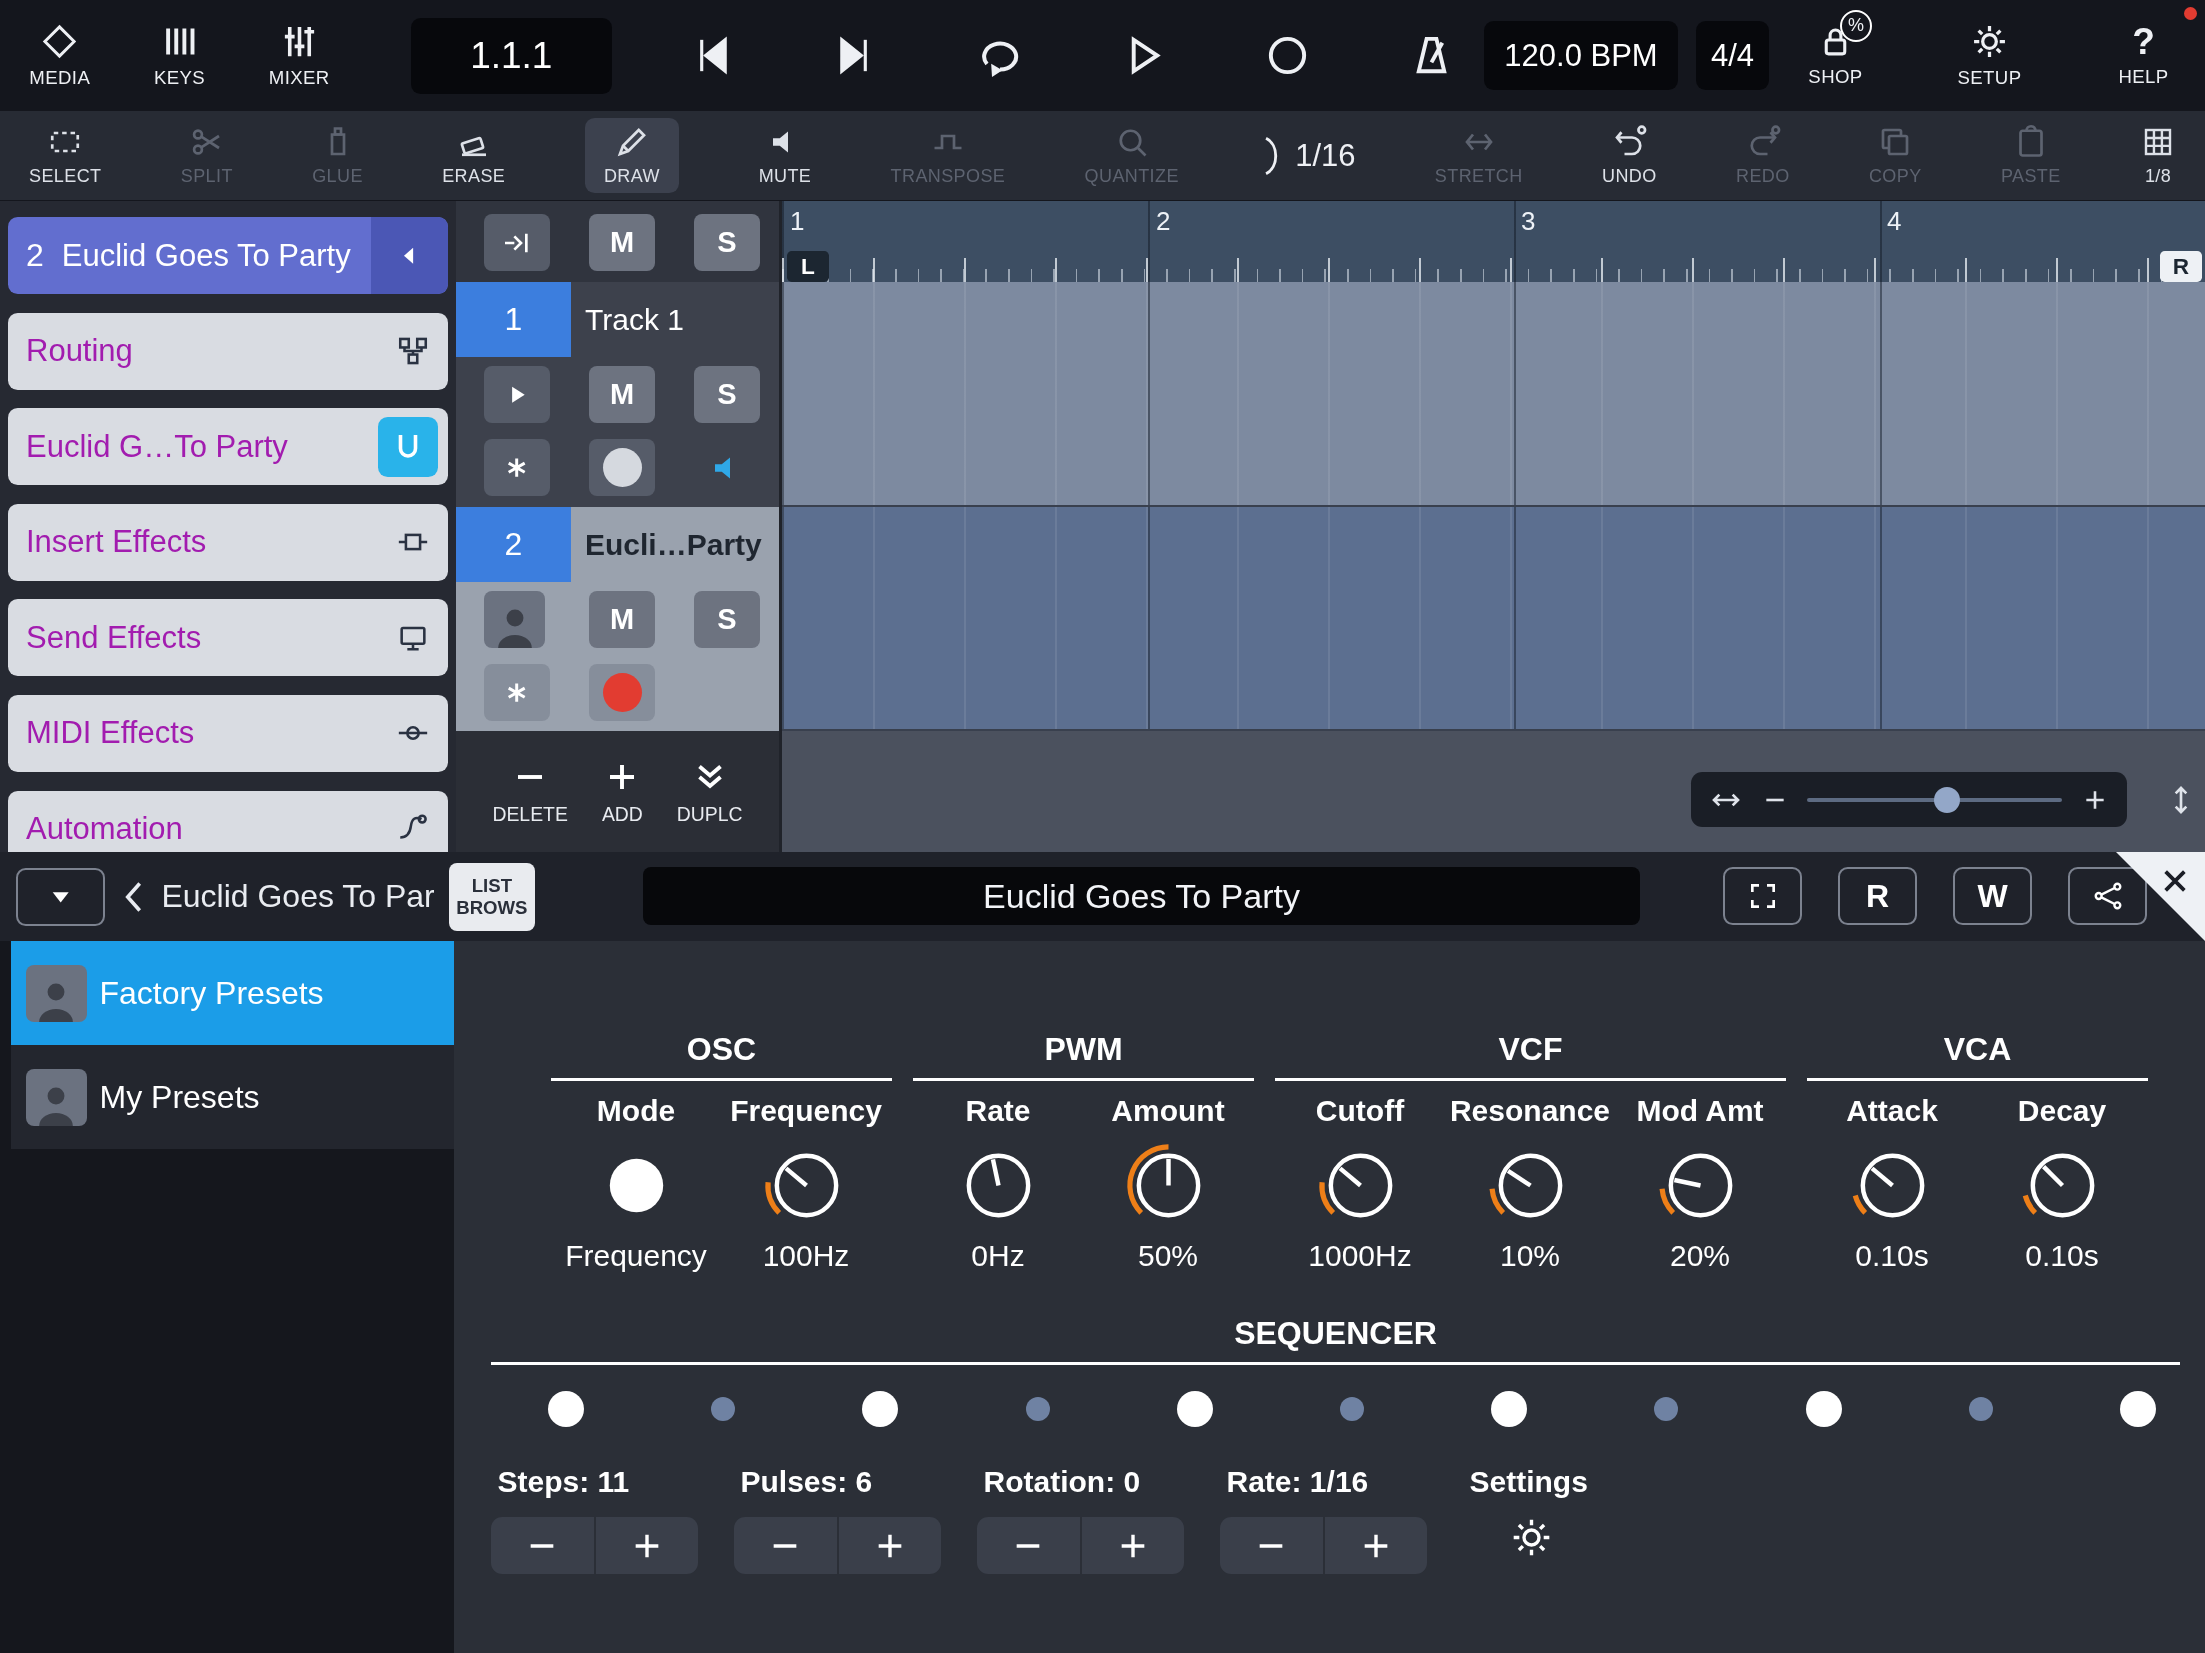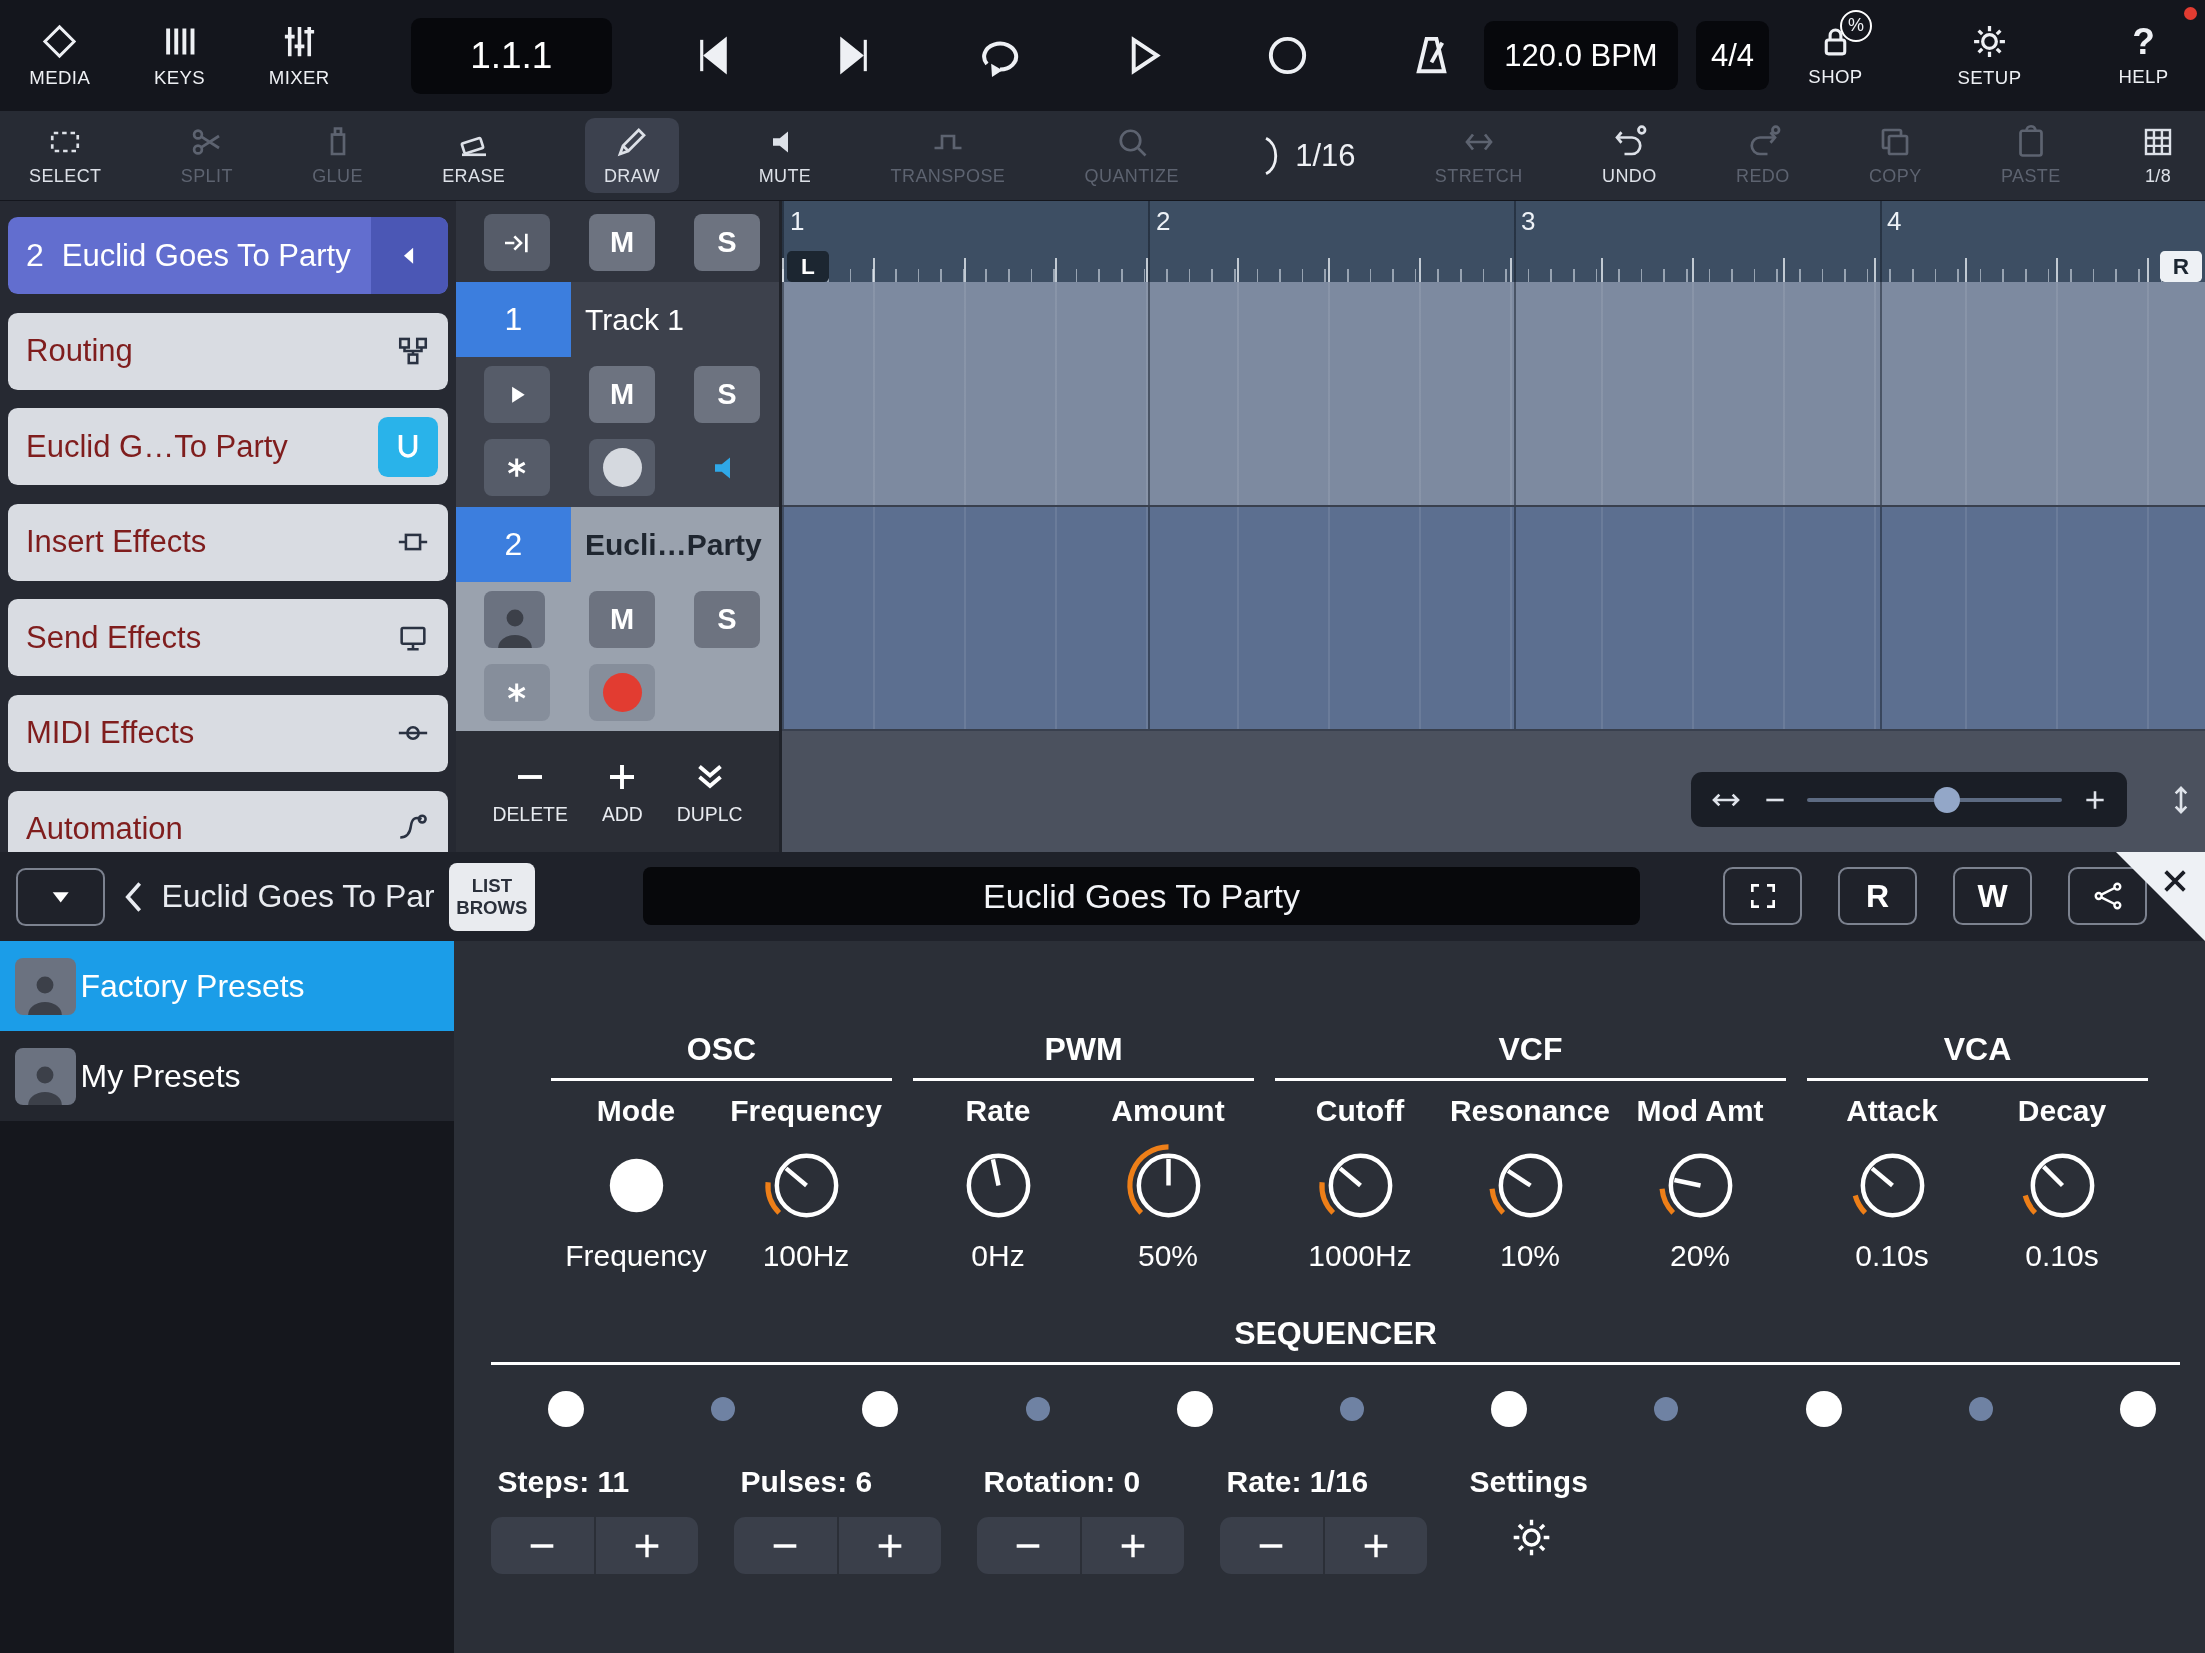--- a/index.html
+++ b/index.html
@@ -28,21 +28,21 @@
   
   .edit-toolbar { position:absolute; left:0; top:111px; width:2205px; height:90px; background:#272b34; border-bottom:1.6px solid #14161d; display:flex; align-items:center; justify-content:space-between; padding:0 29px; }
   .et-item { display:flex; flex-direction:column; align-items:center; gap:5.7px; color:#dde1e8; }
   .et-item.disabled { color:#5d6370; }
   .et-label { font-size:18px; letter-spacing:0.4px; }
   .et-item.active-tool { background:#3c414e; border-radius:9.7px; padding:6.5px 19.4px;text-align:center; }
   .et-swing { flex-direction:row; gap:8px; font-size:31px; align-items:center; color:#eef0f4; }
 
   
   .inspector { position:absolute; left:0; top:201px; width:456px; height:651px; background:#262932; padding:16px 8px 0 8px; overflow:hidden; }
-  .insp-item { height:77px; background:#d9dce2; border-radius:9.7px; margin-bottom:18.6px; display:flex; align-items:center; padding:0 18px; color:#7f1d1d; font-size:31px; position:relative; }
+  .insp-item { height:77px; background:#d9dce2; border-radius:9.7px; margin-bottom:18.6px; display:flex; align-items:center; padding:0 18px; color:#a21caf; font-size:31px; position:relative; }
   .insp-item .right-ic { position:absolute; right:18px; top:50%; transform:translateY(-50%); }
   .insp-header { background:#626ecf; color:#fff; padding:0 0 0 18px; overflow:hidden; }
   .insp-header .hdr-num { font-size:32px; margin-right:18px; }
   .insp-header .hdr-title { font-size:31px; flex:1; }
   .insp-header .hdr-back { width:77px; height:77px; background:#4b57b5; display:flex; align-items:center; justify-content:center; border-radius:0 9.7px 9.7px 0; }
   .inst-ic-box { position:absolute; right:9.7px; top:50%; transform:translateY(-50%); width:60px; height:60px; background:#29b3ea; border-radius:9.7px; display:flex; align-items:center; justify-content:center; }
 
   
   .tracklist { position:absolute; left:456px; top:201px; width:326px; height:651px; background:#363a45; border-right:3.2px solid #20232a; }
   .tl-header { position:absolute; left:0; top:0; width:100%; height:81px; background:#30343e; }
@@ -93,21 +93,21 @@
   .crumb-text { font-size:32px; color:#e9ecf1; width:273px; white-space:nowrap; overflow:hidden; }
   .lb-btn { width:86px; height:68px; background:#e9ebef; border-radius:8px; display:flex; flex-direction:column; align-items:center; justify-content:center; color:#2a2f3a; font-size:18.6px; font-weight:bold; line-height:22px; }
   .eb-title { position:absolute; left:643px; top:15.3px; width:997px; height:58px; background:#07080b; border-radius:8px; display:flex; align-items:center; justify-content:center; font-size:34px; color:#f2f4f8; }
   .eb-right { position:absolute; left:1723px; top:15.3px; display:flex; gap:36px; }
   .eb-sq { width:79px; height:58px; font-size:32px; font-weight:bold; }
   .panel-close { position:absolute; right:0; top:0; width:89px; height:89px; }
   .panel-close .x-lines { position:absolute; right:14.5px; top:13px; }
 
   
   .presets { position:absolute; left:0; top:941px; width:454px; height:712px; background:#15171d; }
-  .preset-item { height:90px; display:flex; align-items:center; gap:5px; padding-left:14.5px; font-size:32px; color:#fff; background:#23262e; }
+  .preset-item { height:104px; display:flex; align-items:center; gap:13px; padding-left:14.5px; font-size:32px; color:#fff; background:#23262e;margin-left:11px; }
   .preset-item.selected { background:#1b9de8; }
 
   
   .synth { position:absolute; left:454px; top:941px; width:1752px; height:712px; background:#2b2f37; color:#fff; overflow:hidden; }
   .sections-row { display:flex; margin:90px 0 0 39px; gap:21px;justify-content:center; }
   .section-title { font-size:32px; font-weight:bold; text-align:center; padding-bottom:9.7px; border-bottom:3.2px solid #fff; }
   .params { display:flex; margin-top:13px; }
   .param { width:170px; display:flex; flex-direction:column; align-items:center; }
   .param-label { font-size:30px; font-weight:bold; }
   .knob { width:89px; height:89px; margin-top:13px; }

